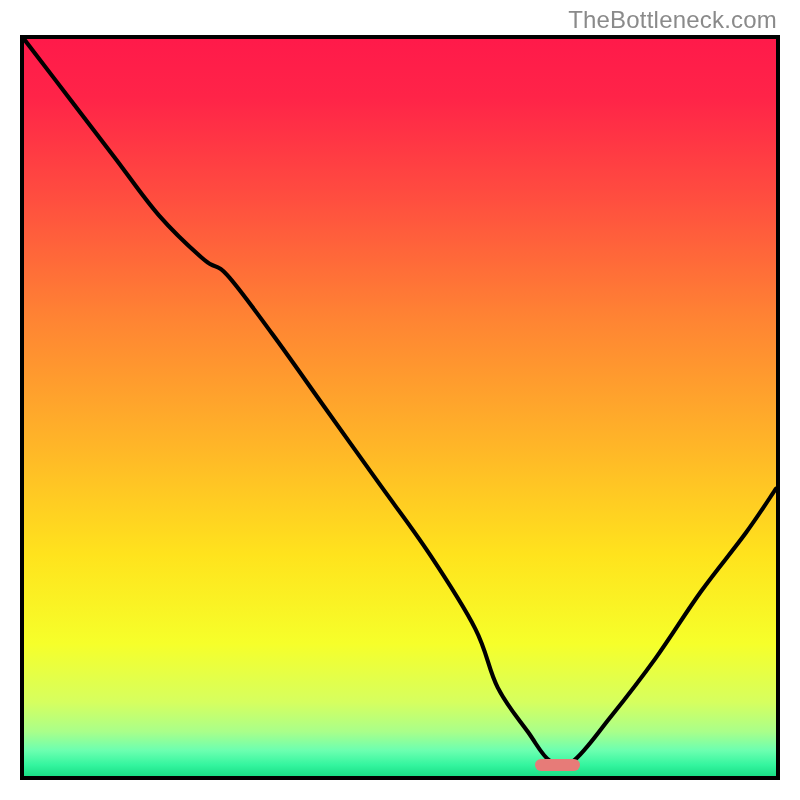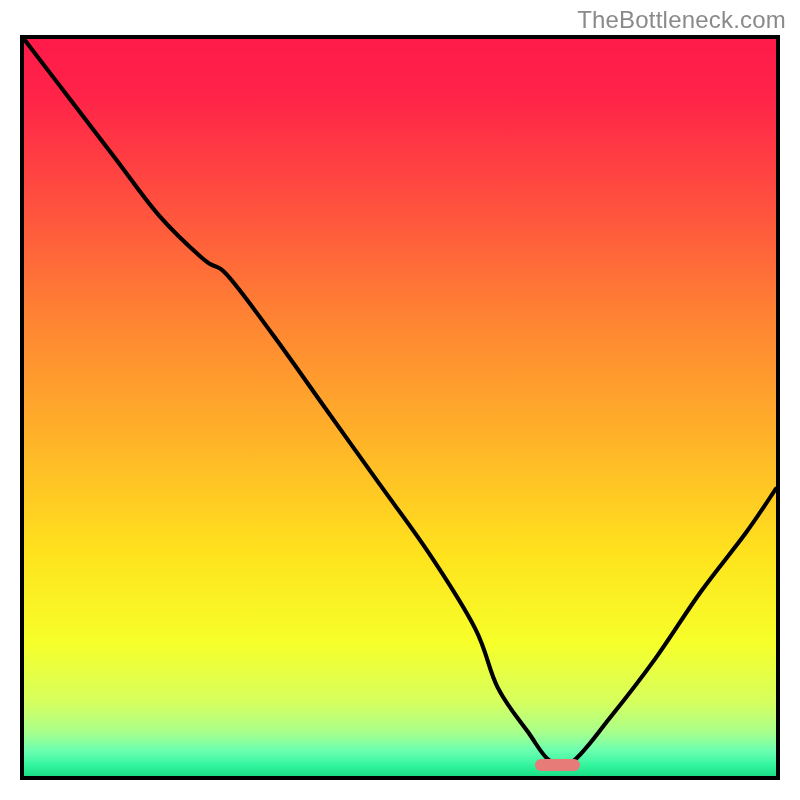--- a/index.html
+++ b/index.html
@@ -7,21 +7,21 @@
     padding: 0;
     width: 800px;
     height: 800px;
     position: relative;
     font-family: Arial, Helvetica, sans-serif;
     background: #ffffff;
   }
   .watermark {
     position: absolute;
     top: 6px;
-    right: 14px;
+    right: 23px;
     color: #8a8a8a;
     font-size: 24px;
     font-weight: 500;
     letter-spacing: 0.2px;
   }
   .plot-area {
     position: absolute;
     top: 35px;
     left: 20px;
     width: 760px;

